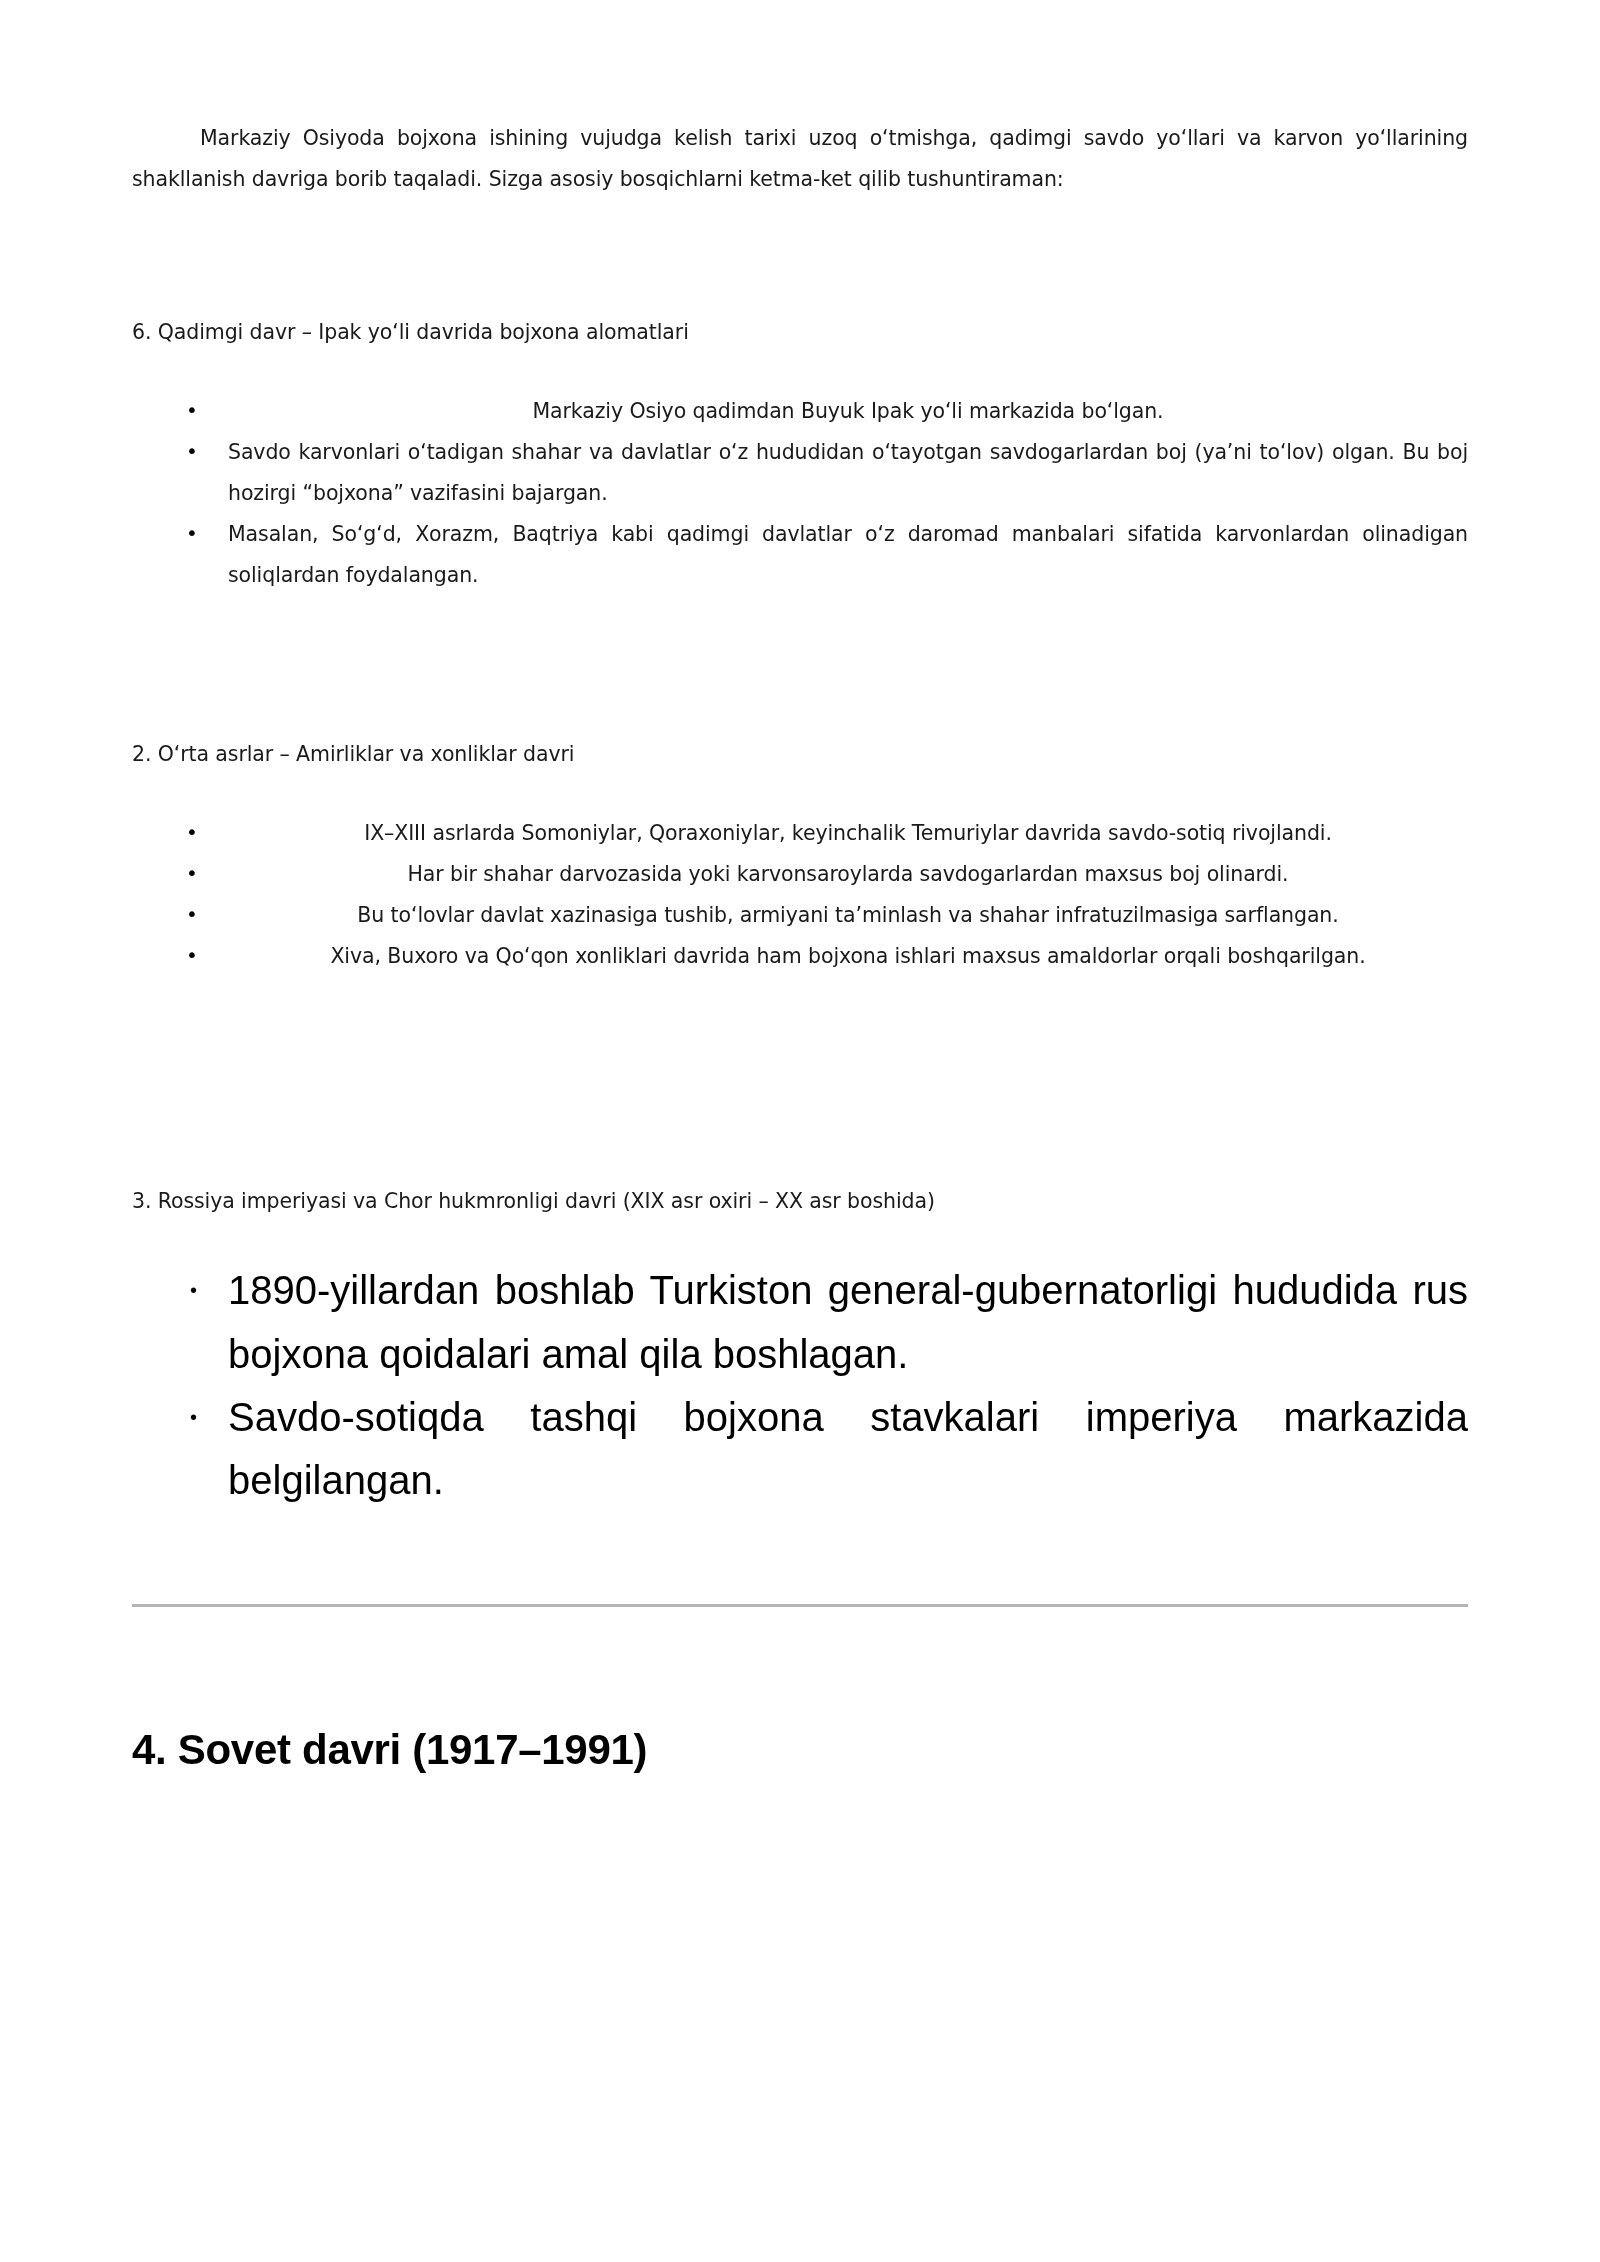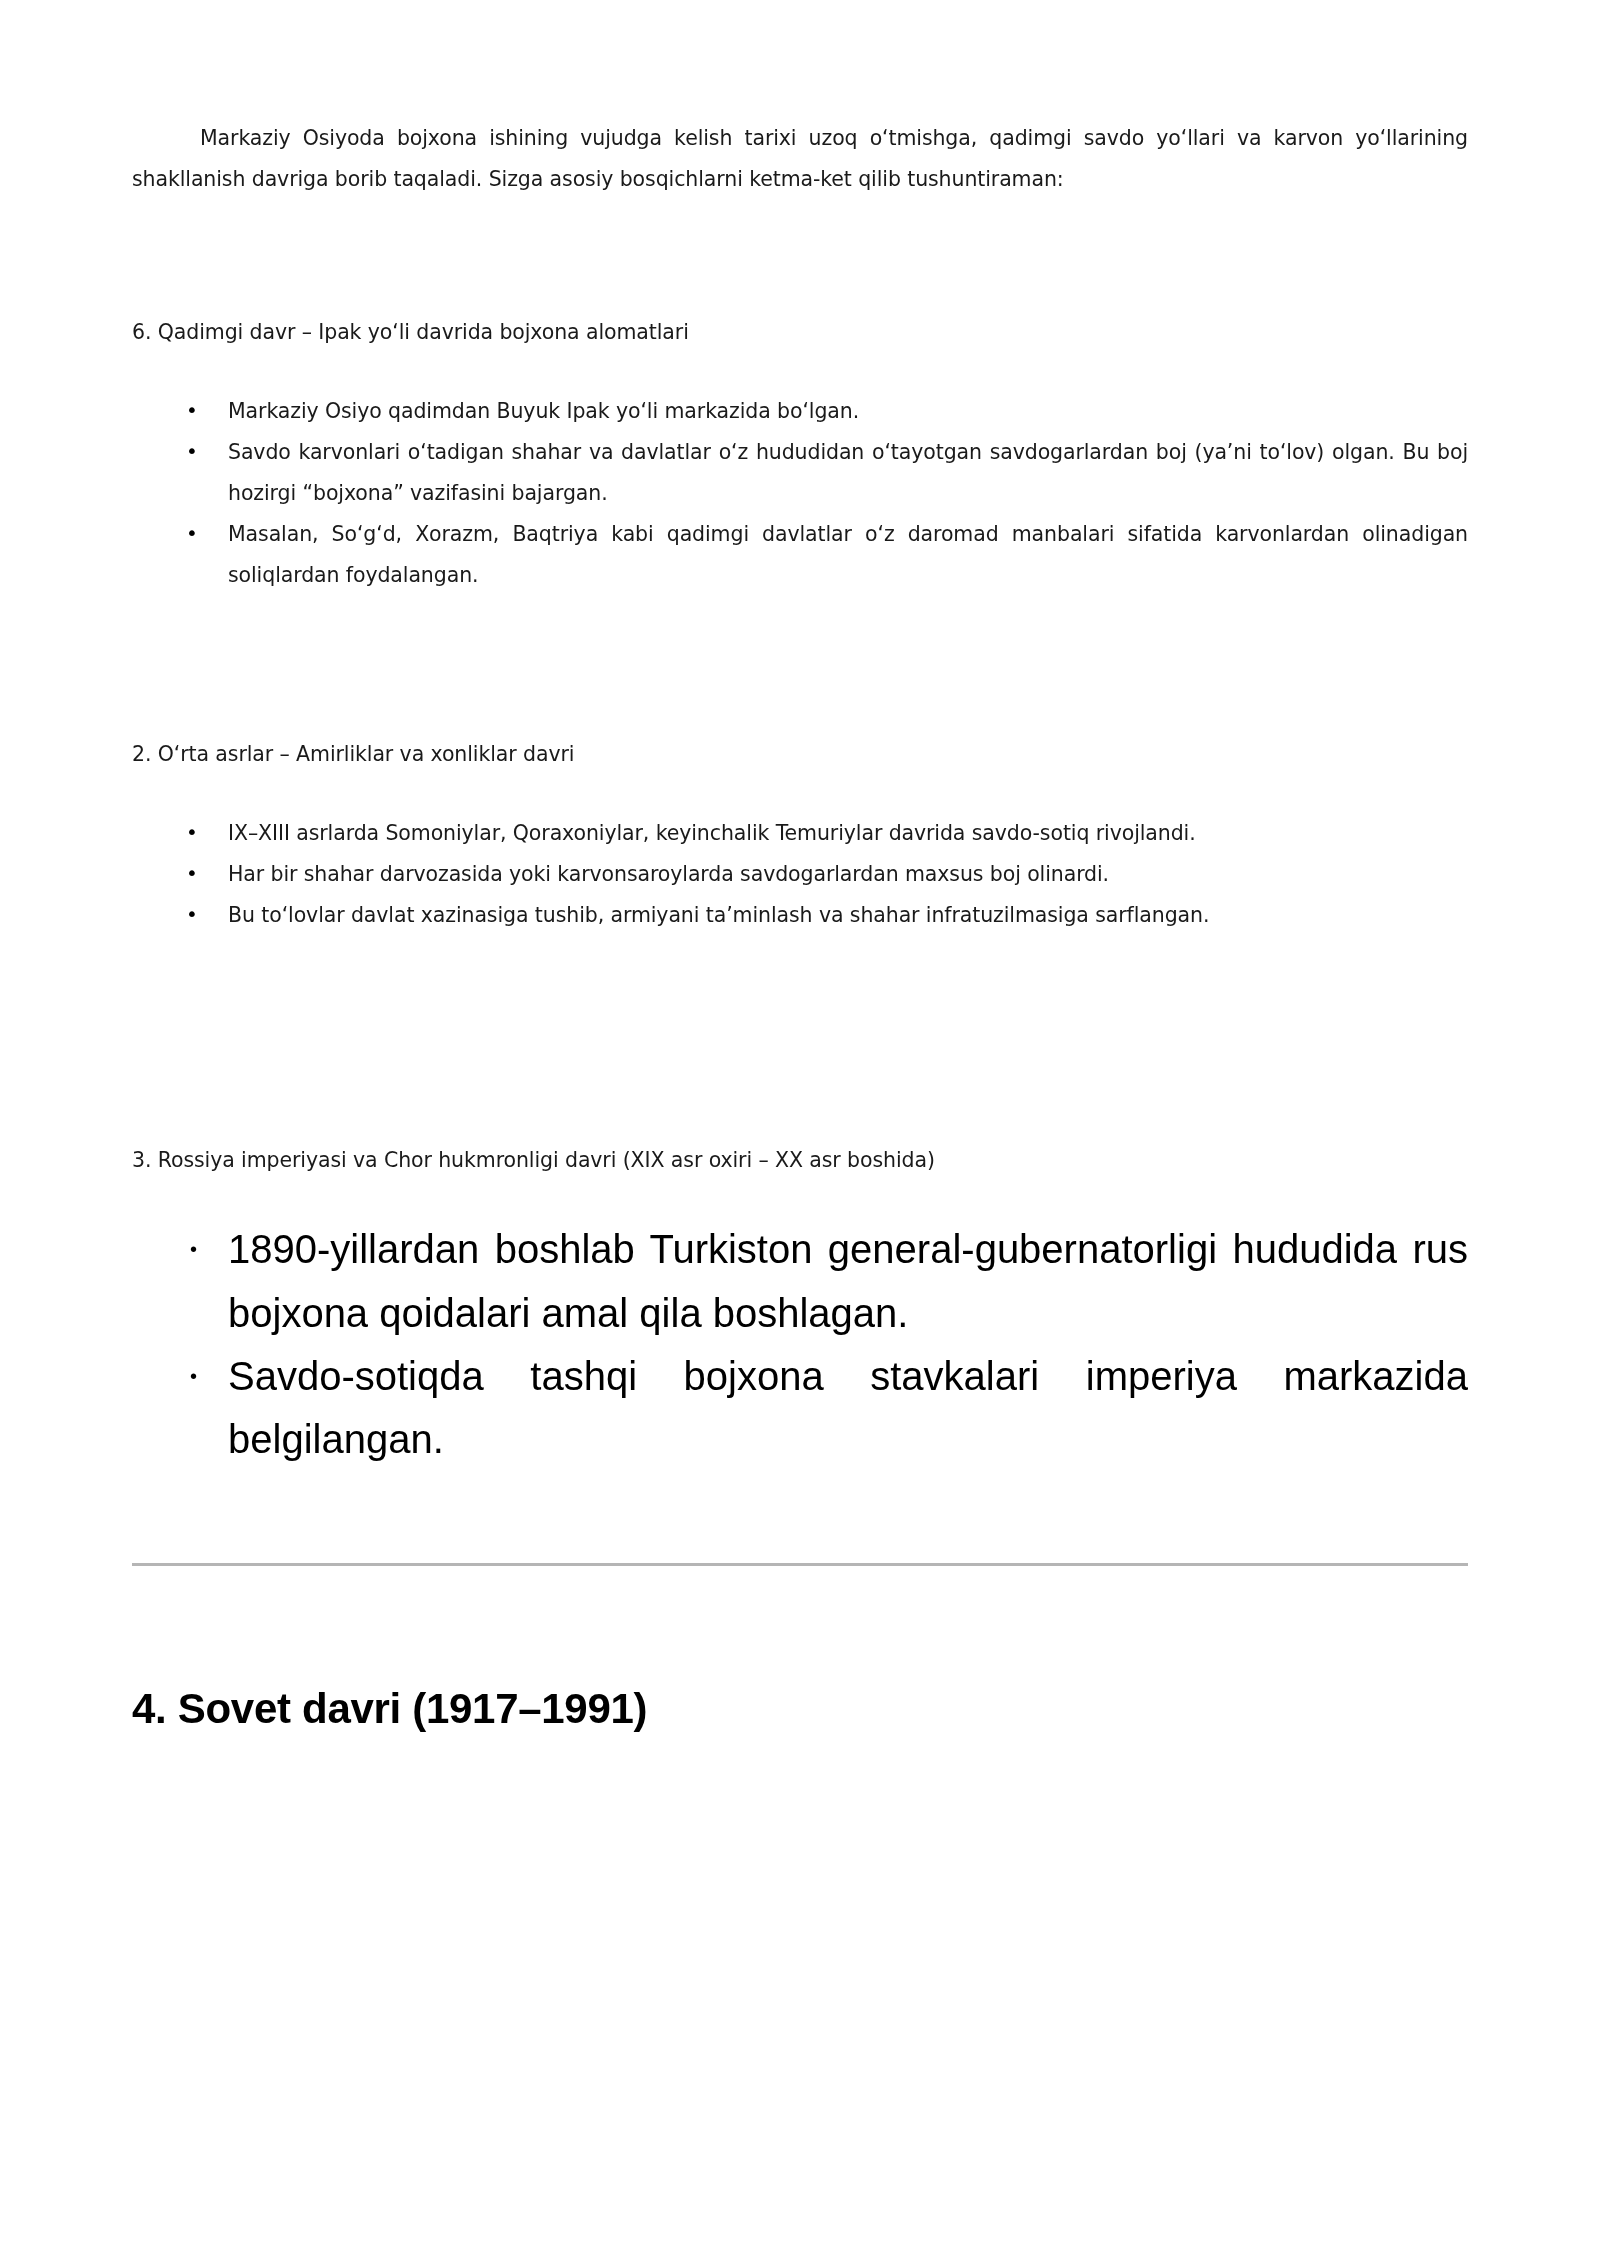--- a/index.html
+++ b/index.html
@@ -66,21 +66,21 @@
   ul.bullets > li::before {
     content: "\2022";
     position: absolute;
     left: 54px;
     top: -1px;
     font-size: 20px;
     line-height: 2.0;
     color: #000;
   }
   li.justify { text-align: justify; }
-  li.left { text-align: left; }
+  li.left { text-align: center; }
 
   
   ul.bullets-big {
     list-style: none;
     margin: 0;
     padding: 0;
     font-family: "Liberation Sans", sans-serif;
   }
   ul.bullets-big > li {
     position: relative;
@@ -141,20 +141,21 @@
   <div class="gap-xs"></div>
 
   <p class="section-heading">2. O‘rta asrlar – Amirliklar va xonliklar davri</p>
 
   <div class="gap-sm"></div>
 
   <ul class="bullets">
     <li class="left">IX–XIII asrlarda Somoniylar, Qoraxoniylar, keyinchalik Temuriylar davrida savdo-sotiq rivojlandi.</li>
     <li class="left">Har bir shahar darvozasida yoki karvonsaroylarda savdogarlardan maxsus boj olinardi.</li>
     <li class="left">Bu to‘lovlar davlat xazinasiga tushib, armiyani ta’minlash va shahar infratuzilmasiga sarflangan.</li>
+    <li class="left">Xiva, Buxoro va Qo‘qon xonliklari davrida ham bojxona ishlari maxsus amaldorlar orqali boshqarilgan.</li>
   </ul>
 
   <div class="gap-lg"></div>
   <div class="gap-md"></div>
 
   <p class="section-heading">3. Rossiya imperiyasi va Chor hukmronligi davri (XIX asr oxiri – XX asr boshida)</p>
 
   <div class="gap-sm"></div>
 
 

